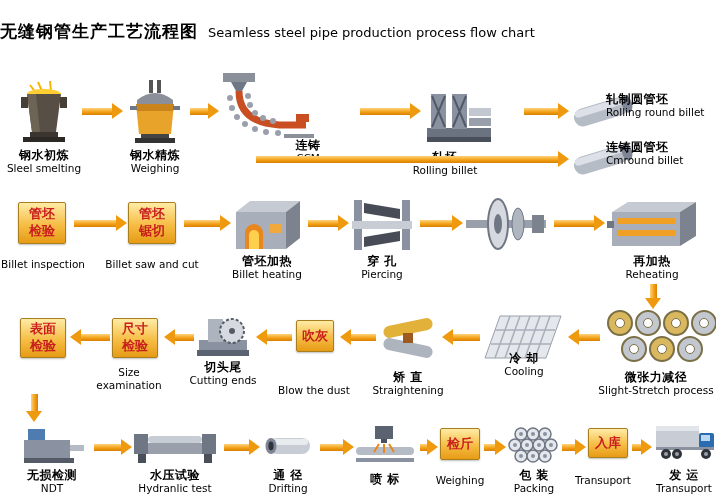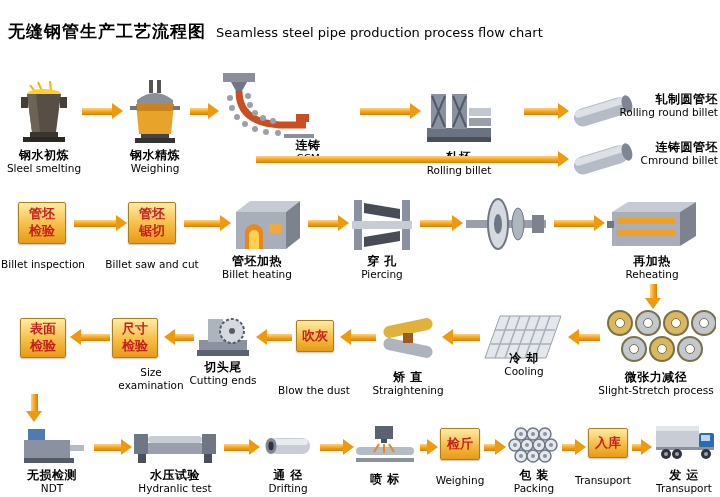--- a/index.html
+++ b/index.html
@@ -1,27 +1,27 @@
 <!DOCTYPE html>
 <html><head>
 <meta charset="utf-8">
 <style>
 *{box-sizing:border-box}
 body{margin:0;background:#fff}
 .stage{position:relative;width:720px;height:497px;background:#fff;overflow:hidden;
   font-family:"DejaVu Sans","Liberation Sans",sans-serif;color:#000}
-.title{position:absolute;left:8px;top:20px;white-space:nowrap}
+.title{position:absolute;left:0;top:20px;white-space:nowrap}
 .title b{font-size:17px;font-weight:bold;letter-spacing:1px}
 .title span{font-size:13px;margin-left:10px}
 .ic{position:absolute}
 .ic svg{width:100%;height:100%;display:block}
 .lb{position:absolute;text-align:center;line-height:1.2}
 .lb b{display:block;font-size:12px;font-weight:600;letter-spacing:.5px}
 .lb i{display:block;font-style:normal;font-size:10.5px}
-.lb.la{text-align:right}
+.lb.la{text-align:left}
 .ybox{position:absolute;display:flex;align-items:center;justify-content:center;
   background:linear-gradient(180deg,#ffeba6 0%,#f6bd45 55%,#e69b16 100%);
   border:1px solid #a97f1d;border-radius:2px;color:#c81e1e;font-weight:bold;
   font-size:13px;line-height:1.3;text-align:center;box-shadow:0 1px 2px rgba(0,0,0,.25)}
 .ybox .w2{display:inline-block;width:2em}
 .arr{position:absolute;background:linear-gradient(180deg,#ffd37c 0%,#f19d10 60%,#d97f06 100%)}
 .arr.r{height:7px}
 .arr.r::after{content:"";position:absolute;left:100%;top:-5px;border:8.5px solid transparent;border-left:11px solid #ef9a0e;border-right:0}
 .arr.l{height:7px}
 .arr.l::after{content:"";position:absolute;right:100%;top:-5px;border:8.5px solid transparent;border-right:11px solid #ef9a0e;border-left:0}
@@ -109,21 +109,21 @@
     <svg viewBox="0 0 70 58">
       <rect x="3" y="40" width="64" height="9" fill="#6b7280"></rect>
       <rect x="7" y="6" width="15" height="35" fill="#8a92a2"></rect>
         <rect x="28" y="6" width="15" height="35" fill="#8a92a2"></rect>
       <path d="M8 8l13 31M21 8L8 39M29 8l13 31M42 8L29 39" stroke="#525a68" stroke-width="2"></path>
       <rect x="45" y="20" width="22" height="8" fill="#c3c8d0"></rect>
         <rect x="45" y="30" width="22" height="8" fill="#9aa0ab"></rect>
       <rect x="3" y="49" width="64" height="5" fill="#49505c"></rect>
     </svg>
   </div>
-  <div class="lb" style="left:410px;top:150px;width:98px">
+  <div class="lb" style="left:396px;top:150px;width:98px">
     <b>轧坯</b>
     <i>Rolling billet</i>
   </div>
 
   <div class="arr r" style="left:524px;top:108px;width:34px"></div>
 
   <div class="ic" style="left:570px;top:88px;width:68px;height:46px">
     <svg viewBox="0 0 68 46">
       <g transform="rotate(-17 34 23)">
         <rect x="3" y="14" width="56" height="18" rx="9" fill="#b6bcc6"></rect>
@@ -174,21 +174,21 @@
   <div class="ic" style="left:232px;top:196px;width:70px;height:56px">
     <svg viewBox="0 0 70 56">
       <rect x="4" y="16" width="50" height="37" fill="#a9afba"></rect>
       <polygon points="4,16 18,5 68,5 54,16" fill="#c6cbd3"></polygon>
       <polygon points="54,16 68,5 68,42 54,53" fill="#7c828e"></polygon>
       <path d="M13 53V37a9 9 0 0 1 18 0v16z" fill="#e8871e"></path>
       <path d="M17 53V39a5 5 0 0 1 10 0v14z" fill="#ffd04d"></path>
       <rect x="37" y="28" width="12" height="9" fill="#f2a93b"></rect>
     </svg>
   </div>
-  <div class="lb" style="left:212px;top:254px;width:90px">
+  <div class="lb" style="left:222px;top:254px;width:90px">
     <b>管坯加热</b>
     <i>Billet heating</i>
   </div>
 
   <div class="arr r" style="left:308px;top:220px;width:30px"></div>
 
   <div class="ic" style="left:350px;top:198px;width:64px;height:54px">
     <svg viewBox="0 0 64 54">
       <rect x="4" y="2" width="8" height="50" fill="#8a92a2"></rect>
         <rect x="52" y="2" width="8" height="50" fill="#8a92a2"></rect>
@@ -235,21 +235,21 @@
 
   <div class="ybox" style="left:20px;top:318px;width:46px;height:40px">
     <span class="w2">表面检验</span>
   </div>
 
   <div class="arr l" style="left:81px;top:334px;width:29px"></div>
 
   <div class="ybox" style="left:112px;top:318px;width:46px;height:40px">
     <span class="w2">尺寸检验</span>
   </div>
-  <div class="lb" style="left:108px;top:366px;width:86px">
+  <div class="lb" style="left:86px;top:366px;width:86px">
     <i>Size examination</i>
   </div>
 
   <div class="arr l" style="left:175px;top:334px;width:19px"></div>
 
   <div class="ic" style="left:196px;top:310px;width:54px;height:50px">
     <svg viewBox="0 0 54 50">
       <rect x="3" y="30" width="48" height="10" fill="#8a92a2"></rect>
       <rect x="12" y="9" width="15" height="23" fill="#aeb4be"></rect>
       <circle cx="36" cy="21" r="12" fill="#d6dae0" stroke="#565c66" stroke-width="2" stroke-dasharray="3 2"></circle>

